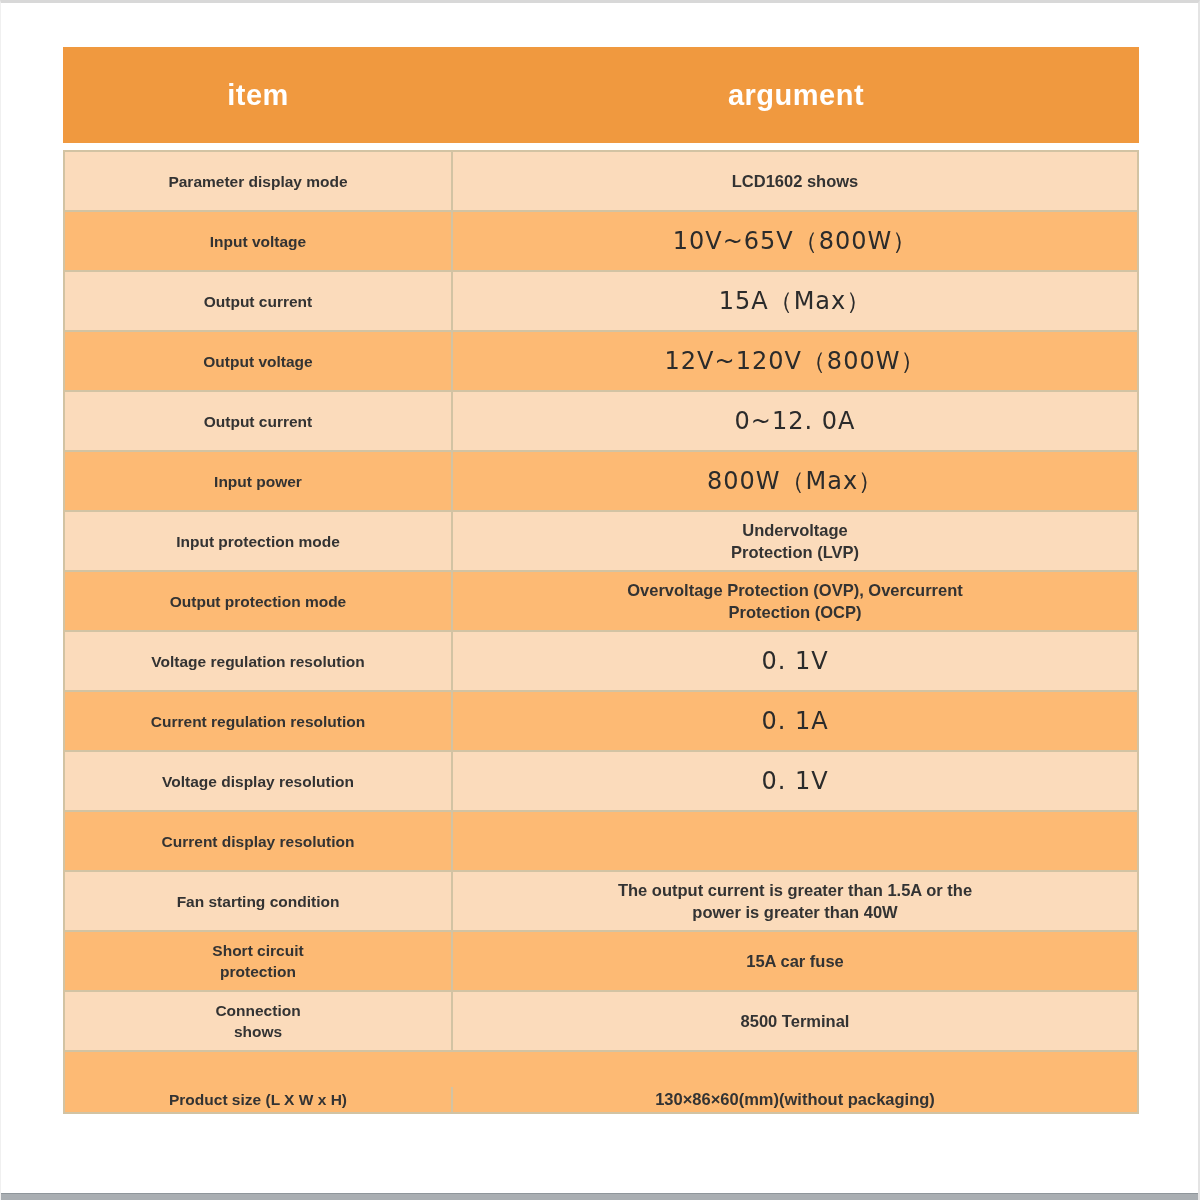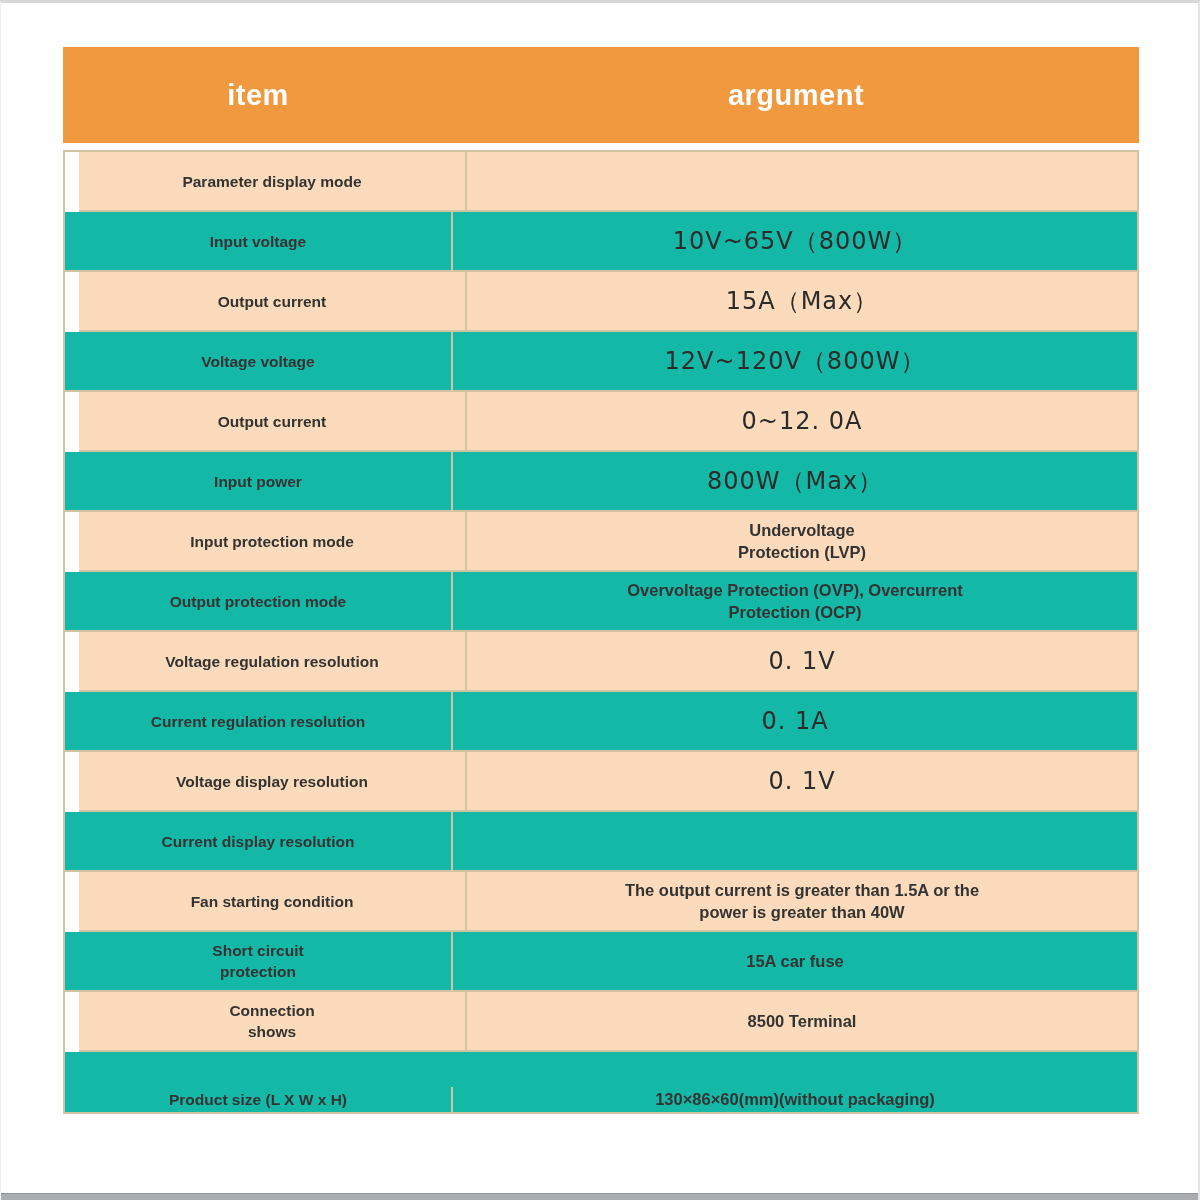--- a/index.html
+++ b/index.html
@@ -40,24 +40,24 @@
   .thead .hcell.item{ flex:0 0 390px; }
   .thead .hcell.arg{ flex:1; }
   .tbody{
     margin-top:7px;
     border:2px solid var(--border-tan);
   }
   .trow{
     display:flex;
     height:60px;
     border-bottom:2px solid var(--border-tan);
-    background:#14b8a6;
+    background:#fdba74;
   }
   .trow:last-child{ border-bottom:none;align-items:flex-end; }
-  .trow.peach{ background:var(--row-peach);margin-left:14px; }
+  .trow.peach{ background:var(--row-peach); }
   .cell{
     display:flex;
     align-items:center;
     justify-content:center;
     text-align:center;
     white-space:pre-line;
     color:var(--text-dark);
     line-height:21px;
     padding:2px 10px;
   }
@@ -103,34 +103,35 @@
 
     <div class="thead">
       <div class="hcell item">item</div>
       <div class="hcell arg">argument</div>
     </div>
 
     <div class="tbody">
 
       <div class="trow peach">
         <div class="cell item"><span class="single">Parameter display mode</span></div>
+        <div class="cell val bold">LCD1602 shows</div>
       </div>
 
       <div class="trow">
         <div class="cell item"><span class="single">Input voltage</span></div>
         <div class="cell val big">10V~65V（800W）</div>
       </div>
 
       <div class="trow peach">
         <div class="cell item"><span class="single">Output current</span></div>
         <div class="cell val big">15A（Max）</div>
       </div>
 
       <div class="trow">
-        <div class="cell item"><span class="single">Voltage voltage</span></div>
+        <div class="cell item"><span class="single">Output voltage</span></div>
         <div class="cell val big">12V~120V（800W）</div>
       </div>
 
       <div class="trow peach">
         <div class="cell item"><span class="single">Output current</span></div>
         <div class="cell val big">0~12. 0A</div>
       </div>
 
       <div class="trow">
         <div class="cell item"><span class="single">Input power</span></div>

